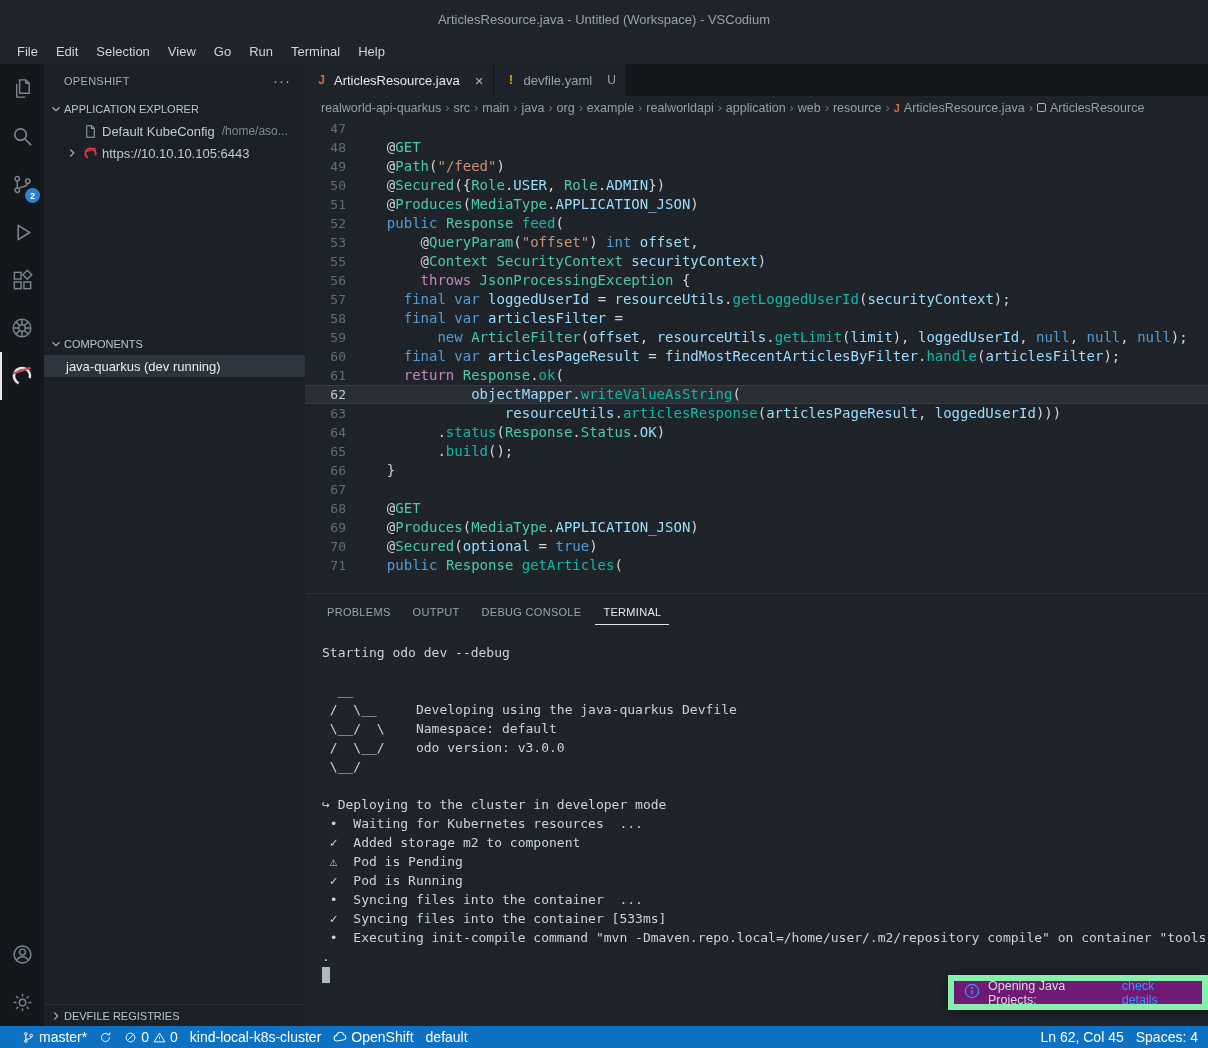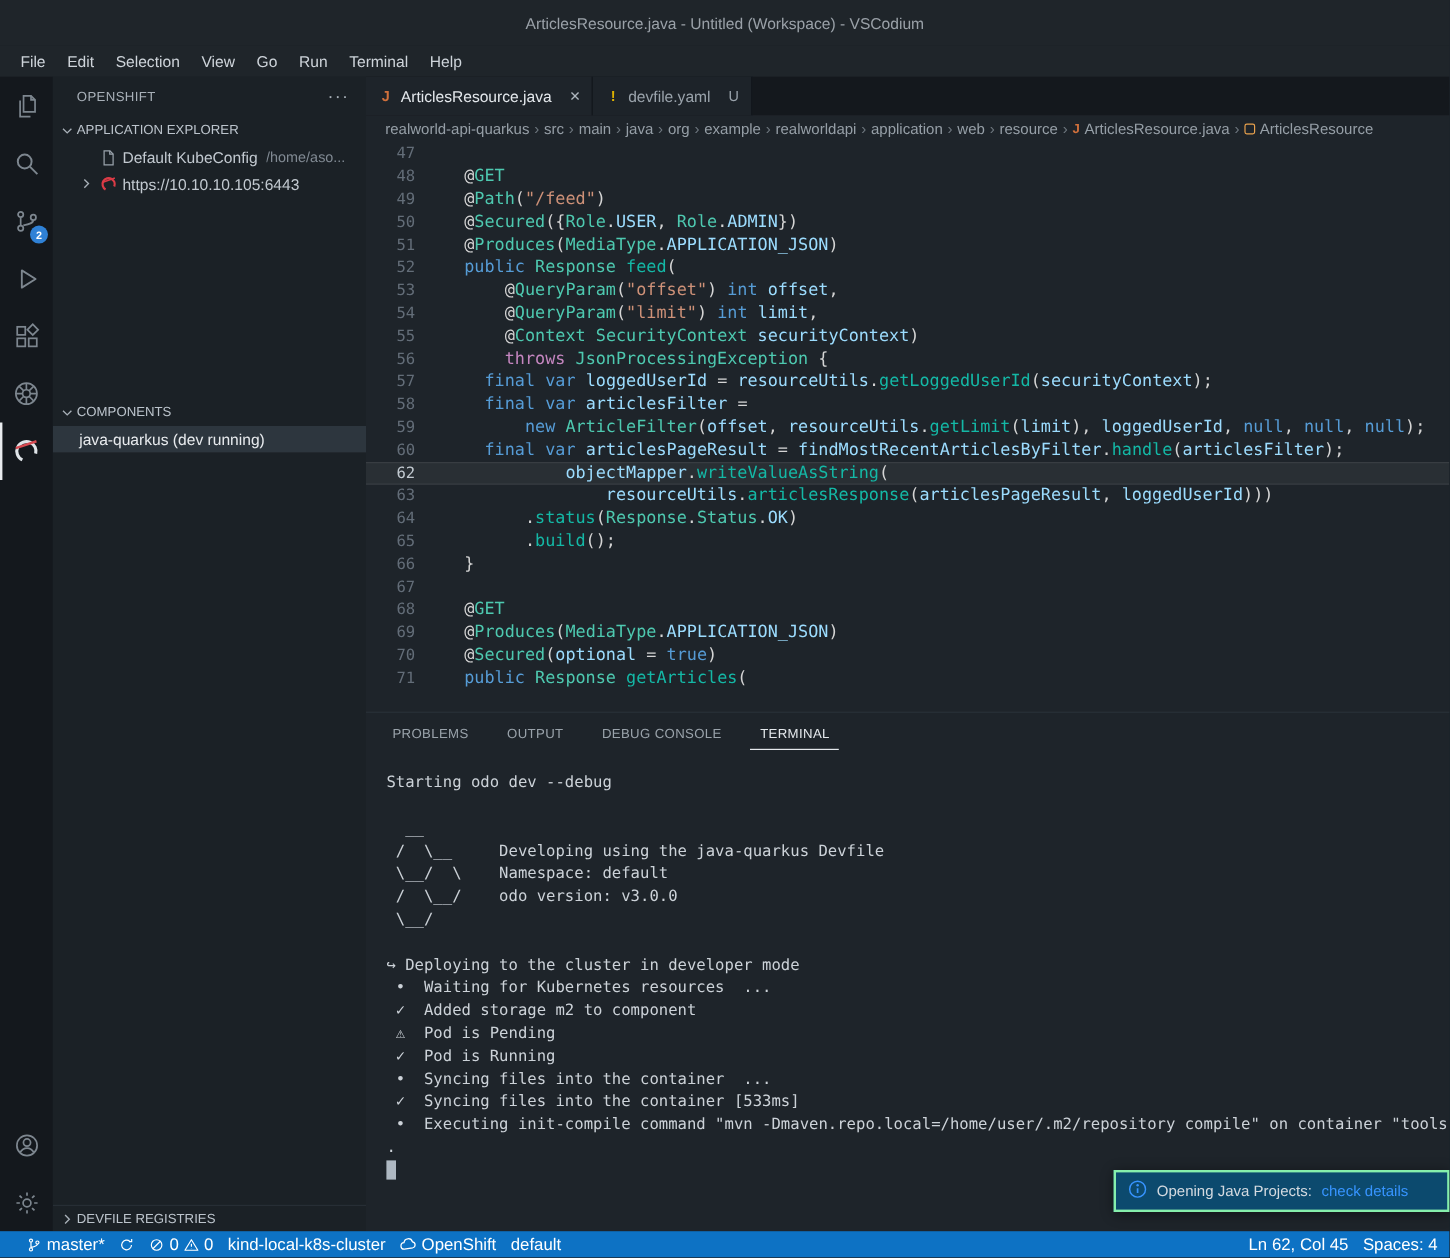--- a/index.html
+++ b/index.html
@@ -60,35 +60,35 @@
   .editor-line{display:flex;height:19px;white-space:pre}
   .editor-line.current{background:rgba(255,255,255,.05);box-shadow:inset 0 1px 0 rgba(255,255,255,.07),inset 0 -1px 0 rgba(255,255,255,.07)}
   .line-number{flex:0 0 41px;text-align:right;color:#636d78;font-size:13px;cursor:pointer}
   .editor-line.current .line-number{color:#c2cad1}
   .line-code{padding-left:24px}
   .tk-d{color:#d4d4d4}.tk-ty{color:#4ec9b0}.tk-kw{color:#569cd6}.tk-cf{color:#c586c0}
   .tk-st{color:#ce9178}.tk-va{color:#9cdcfe}.tk-fn{color:#14b8a6}
 
   
   .panel{flex:0 0 433px;border-top:1px solid #2a3138;display:flex;flex-direction:column;background:#1e242a}
-  .panel-header{flex:0 0 35px;display:flex;align-items:center;padding-left:14px;gap:16px}
+  .panel-header{flex:0 0 35px;display:flex;align-items:center;padding-left:14px;gap:6px}
   .panel-tab{font-size:11px;letter-spacing:.3px;color:#9aa3ab;padding:7px 8px 6px;border-bottom:1px solid transparent;cursor:pointer}
   .panel-tab.active{color:#e4e8ec;border-bottom-color:#e4e8ec}
   .terminal{flex:1;overflow:hidden;padding:14px 0 0 17px;font-family:"DejaVu Sans Mono",monospace;font-size:13px;line-height:19px;color:#ccd2d8}
   .term-line{white-space:pre;height:19px}
   .term-cursor{display:inline-block;width:8px;height:16px;background:#aeb8c2;vertical-align:text-bottom}
 
   
   .statusbar{flex:0 0 22px;background:#0d72c4;display:flex;align-items:center;justify-content:space-between;color:#fff;font-size:14px;padding:0 4px 0 16px}
   .sb-left,.sb-right{display:flex;align-items:center;height:100%;white-space:nowrap}
   .sb-item{display:flex;align-items:center;gap:4px;padding:0 6px;height:100%;cursor:pointer}
   .sb-item svg{display:block}
 
   
-  .notification{position:absolute;right:0;bottom:38px;width:280px;height:35px;background:#0c4a6e;border:2px solid #86efac;
+  .notification{position:absolute;right:0;bottom:38px;width:260px;height:35px;background:#701a75;border:6px solid #86efac;
     box-shadow:0 2px 10px rgba(0,0,0,.45);display:flex;align-items:center;gap:8px;padding:0 10px;font-size:12.5px;color:#d4dae0}
   .nlink{color:#3794ff;text-decoration:none;cursor:pointer}
 </style>
 </head>
 <body>
 
 <div class="window">
 
   <div class="titlebar">
     <div class="title">ArticlesResource.java - Untitled (Workspace) - VSCodium</div>
@@ -289,27 +289,27 @@
         </div>
 
       <div class="editor">
           <div class="editor-line"><div class="line-number">47</div><div class="line-code"></div></div>
           <div class="editor-line"><div class="line-number">48</div><div class="line-code"><span class="tk-d">  @</span><span class="tk-ty">GET</span></div></div>
           <div class="editor-line"><div class="line-number">49</div><div class="line-code"><span class="tk-d">  @</span><span class="tk-ty">Path</span><span class="tk-d">(</span><span class="tk-st">"/feed"</span><span class="tk-d">)</span></div></div>
           <div class="editor-line"><div class="line-number">50</div><div class="line-code"><span class="tk-d">  @</span><span class="tk-ty">Secured</span><span class="tk-d">({</span><span class="tk-ty">Role</span><span class="tk-d">.</span><span class="tk-va">USER</span><span class="tk-d">, </span><span class="tk-ty">Role</span><span class="tk-d">.</span><span class="tk-va">ADMIN</span><span class="tk-d">})</span></div></div>
           <div class="editor-line"><div class="line-number">51</div><div class="line-code"><span class="tk-d">  @</span><span class="tk-ty">Produces</span><span class="tk-d">(</span><span class="tk-ty">MediaType</span><span class="tk-d">.</span><span class="tk-va">APPLICATION_JSON</span><span class="tk-d">)</span></div></div>
           <div class="editor-line"><div class="line-number">52</div><div class="line-code"><span class="tk-d">  </span><span class="tk-kw">public</span><span class="tk-d"> </span><span class="tk-ty">Response</span><span class="tk-d"> </span><span class="tk-fn">feed</span><span class="tk-d">(</span></div></div>
           <div class="editor-line"><div class="line-number">53</div><div class="line-code"><span class="tk-d">      @</span><span class="tk-ty">QueryParam</span><span class="tk-d">(</span><span class="tk-st">"offset"</span><span class="tk-d">) </span><span class="tk-kw">int</span><span class="tk-d"> </span><span class="tk-va">offset</span><span class="tk-d">,</span></div></div>
-          <div class="editor-line"><div class="line-number">54</div><div class="line-code"><span class="tk-d">      @</span><span class="tk-ty">QueryParam</span><span class="tk-d">(</span><span class="tk-st">"limit"</span><span class="tk-d">) </span><span class="tk-kw">int</span><span class="tk-d"> </span><span class="tk-va">limit</span><span class="tk-d">,</span></div></div>
           <div class="editor-line"><div class="line-number">55</div><div class="line-code"><span class="tk-d">      @</span><span class="tk-ty">Context</span><span class="tk-d"> </span><span class="tk-ty">SecurityContext</span><span class="tk-d"> </span><span class="tk-va">securityContext</span><span class="tk-d">)</span></div></div>
           <div class="editor-line"><div class="line-number">56</div><div class="line-code"><span class="tk-d">      </span><span class="tk-cf">throws</span><span class="tk-d"> </span><span class="tk-ty">JsonProcessingException</span><span class="tk-d"> {</span></div></div>
           <div class="editor-line"><div class="line-number">57</div><div class="line-code"><span class="tk-d">    </span><span class="tk-kw">final</span><span class="tk-d"> </span><span class="tk-kw">var</span><span class="tk-d"> </span><span class="tk-va">loggedUserId</span><span class="tk-d"> = </span><span class="tk-va">resourceUtils</span><span class="tk-d">.</span><span class="tk-fn">getLoggedUserId</span><span class="tk-d">(</span><span class="tk-va">securityContext</span><span class="tk-d">);</span></div></div>
           <div class="editor-line"><div class="line-number">58</div><div class="line-code"><span class="tk-d">    </span><span class="tk-kw">final</span><span class="tk-d"> </span><span class="tk-kw">var</span><span class="tk-d"> </span><span class="tk-va">articlesFilter</span><span class="tk-d"> =</span></div></div>
           <div class="editor-line"><div class="line-number">59</div><div class="line-code"><span class="tk-d">        </span><span class="tk-kw">new</span><span class="tk-d"> </span><span class="tk-ty">ArticleFilter</span><span class="tk-d">(</span><span class="tk-va">offset</span><span class="tk-d">, </span><span class="tk-va">resourceUtils</span><span class="tk-d">.</span><span class="tk-fn">getLimit</span><span class="tk-d">(</span><span class="tk-va">limit</span><span class="tk-d">), </span><span class="tk-va">loggedUserId</span><span class="tk-d">, </span><span class="tk-kw">null</span><span class="tk-d">, </span><span class="tk-kw">null</span><span class="tk-d">, </span><span class="tk-kw">null</span><span class="tk-d">);</span></div></div>
           <div class="editor-line"><div class="line-number">60</div><div class="line-code"><span class="tk-d">    </span><span class="tk-kw">final</span><span class="tk-d"> </span><span class="tk-kw">var</span><span class="tk-d"> </span><span class="tk-va">articlesPageResult</span><span class="tk-d"> = </span><span class="tk-va">findMostRecentArticlesByFilter</span><span class="tk-d">.</span><span class="tk-fn">handle</span><span class="tk-d">(</span><span class="tk-va">articlesFilter</span><span class="tk-d">);</span></div></div>
+          <div class="editor-line"><div class="line-number">61</div><div class="line-code"><span class="tk-d">    </span><span class="tk-cf">return</span><span class="tk-d"> </span><span class="tk-ty">Response</span><span class="tk-d">.</span><span class="tk-fn">ok</span><span class="tk-d">(</span></div></div>
           <div class="editor-line current"><div class="line-number">62</div><div class="line-code"><span class="tk-d">            </span><span class="tk-va">objectMapper</span><span class="tk-d">.</span><span class="tk-fn">writeValueAsString</span><span class="tk-d">(</span></div></div>
           <div class="editor-line"><div class="line-number">63</div><div class="line-code"><span class="tk-d">                </span><span class="tk-va">resourceUtils</span><span class="tk-d">.</span><span class="tk-fn">articlesResponse</span><span class="tk-d">(</span><span class="tk-va">articlesPageResult</span><span class="tk-d">, </span><span class="tk-va">loggedUserId</span><span class="tk-d">)))</span></div></div>
           <div class="editor-line"><div class="line-number">64</div><div class="line-code"><span class="tk-d">        .</span><span class="tk-fn">status</span><span class="tk-d">(</span><span class="tk-ty">Response</span><span class="tk-d">.</span><span class="tk-ty">Status</span><span class="tk-d">.</span><span class="tk-va">OK</span><span class="tk-d">)</span></div></div>
           <div class="editor-line"><div class="line-number">65</div><div class="line-code"><span class="tk-d">        .</span><span class="tk-fn">build</span><span class="tk-d">();</span></div></div>
           <div class="editor-line"><div class="line-number">66</div><div class="line-code"><span class="tk-d">  }</span></div></div>
           <div class="editor-line"><div class="line-number">67</div><div class="line-code"></div></div>
           <div class="editor-line"><div class="line-number">68</div><div class="line-code"><span class="tk-d">  @</span><span class="tk-ty">GET</span></div></div>
           <div class="editor-line"><div class="line-number">69</div><div class="line-code"><span class="tk-d">  @</span><span class="tk-ty">Produces</span><span class="tk-d">(</span><span class="tk-ty">MediaType</span><span class="tk-d">.</span><span class="tk-va">APPLICATION_JSON</span><span class="tk-d">)</span></div></div>
           <div class="editor-line"><div class="line-number">70</div><div class="line-code"><span class="tk-d">  @</span><span class="tk-ty">Secured</span><span class="tk-d">(</span><span class="tk-va">optional</span><span class="tk-d"> = </span><span class="tk-kw">true</span><span class="tk-d">)</span></div></div>
           <div class="editor-line"><div class="line-number">71</div><div class="line-code"><span class="tk-d">  </span><span class="tk-kw">public</span><span class="tk-d"> </span><span class="tk-ty">Response</span><span class="tk-d"> </span><span class="tk-fn">getArticles</span><span class="tk-d">(</span></div></div>

